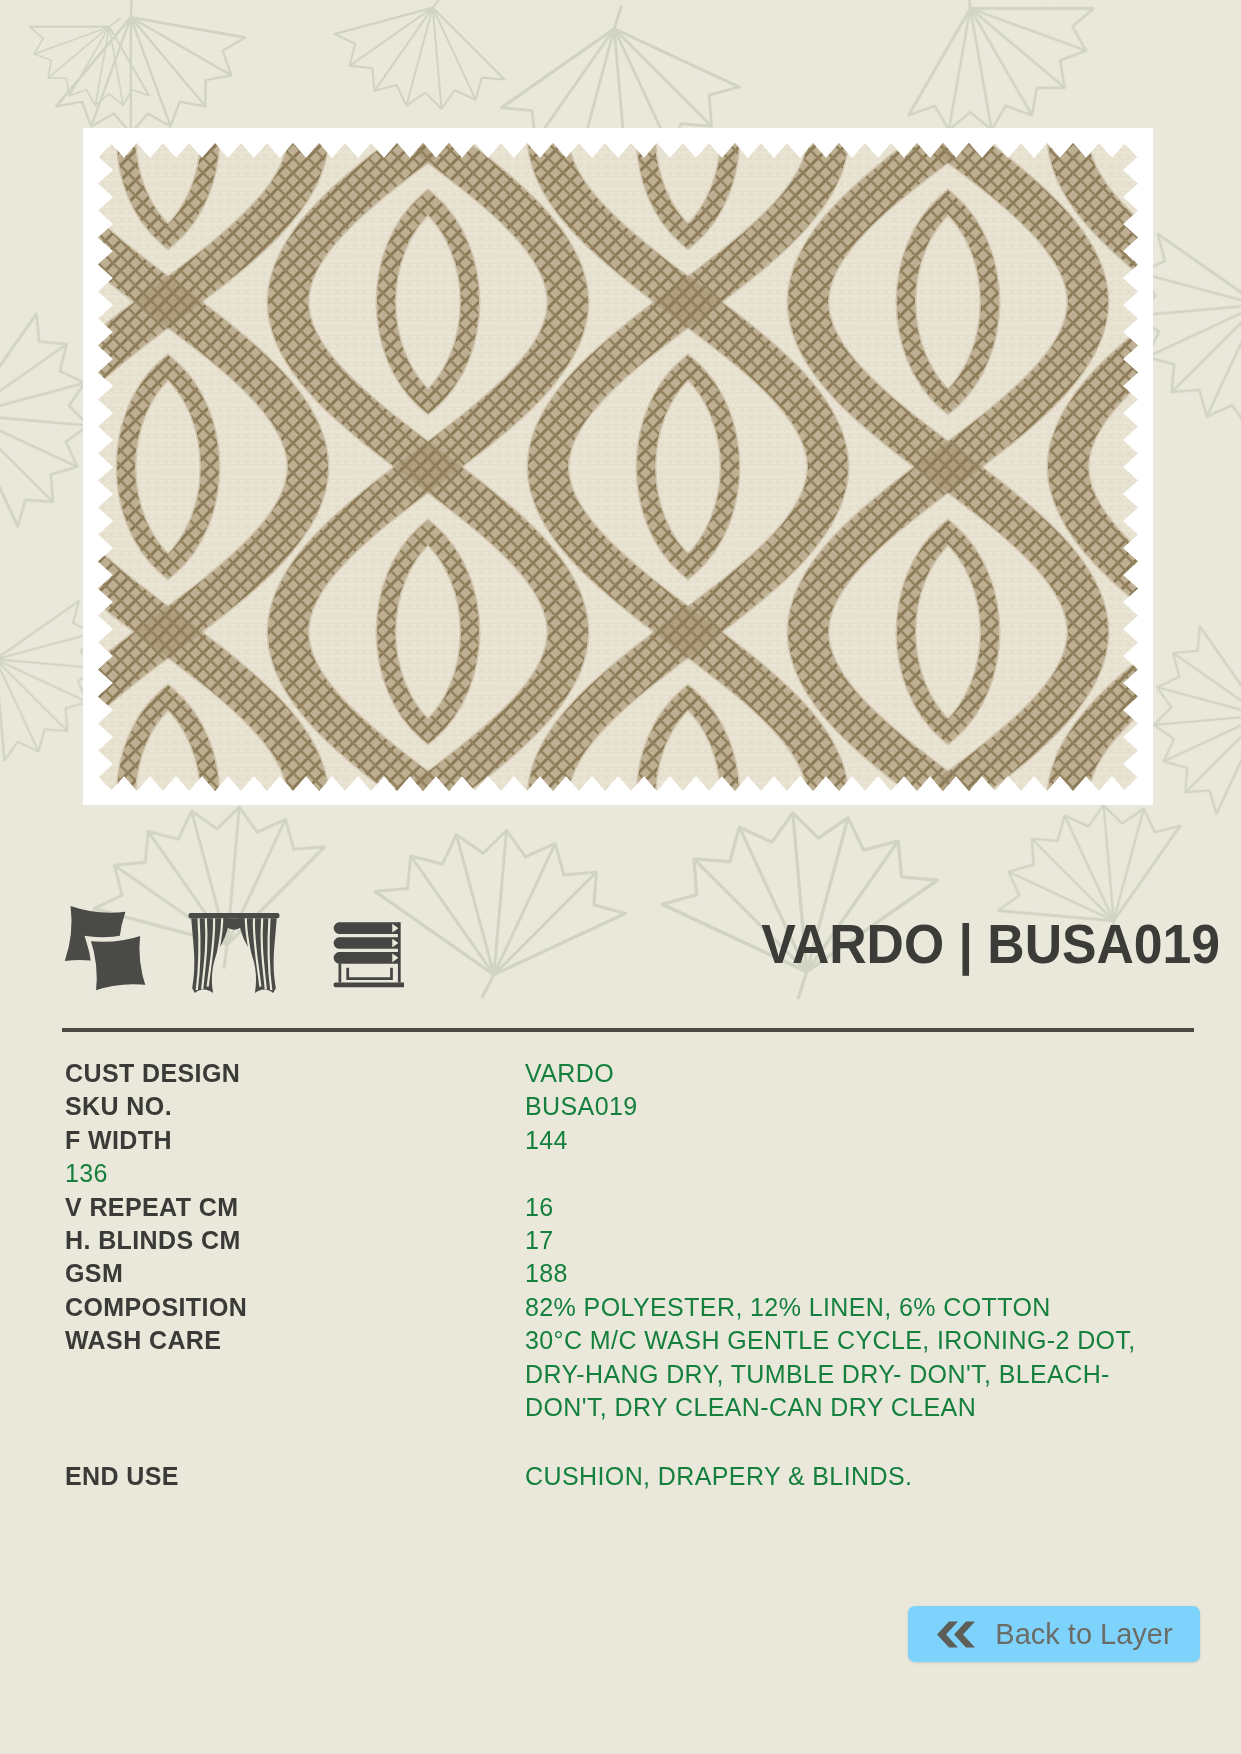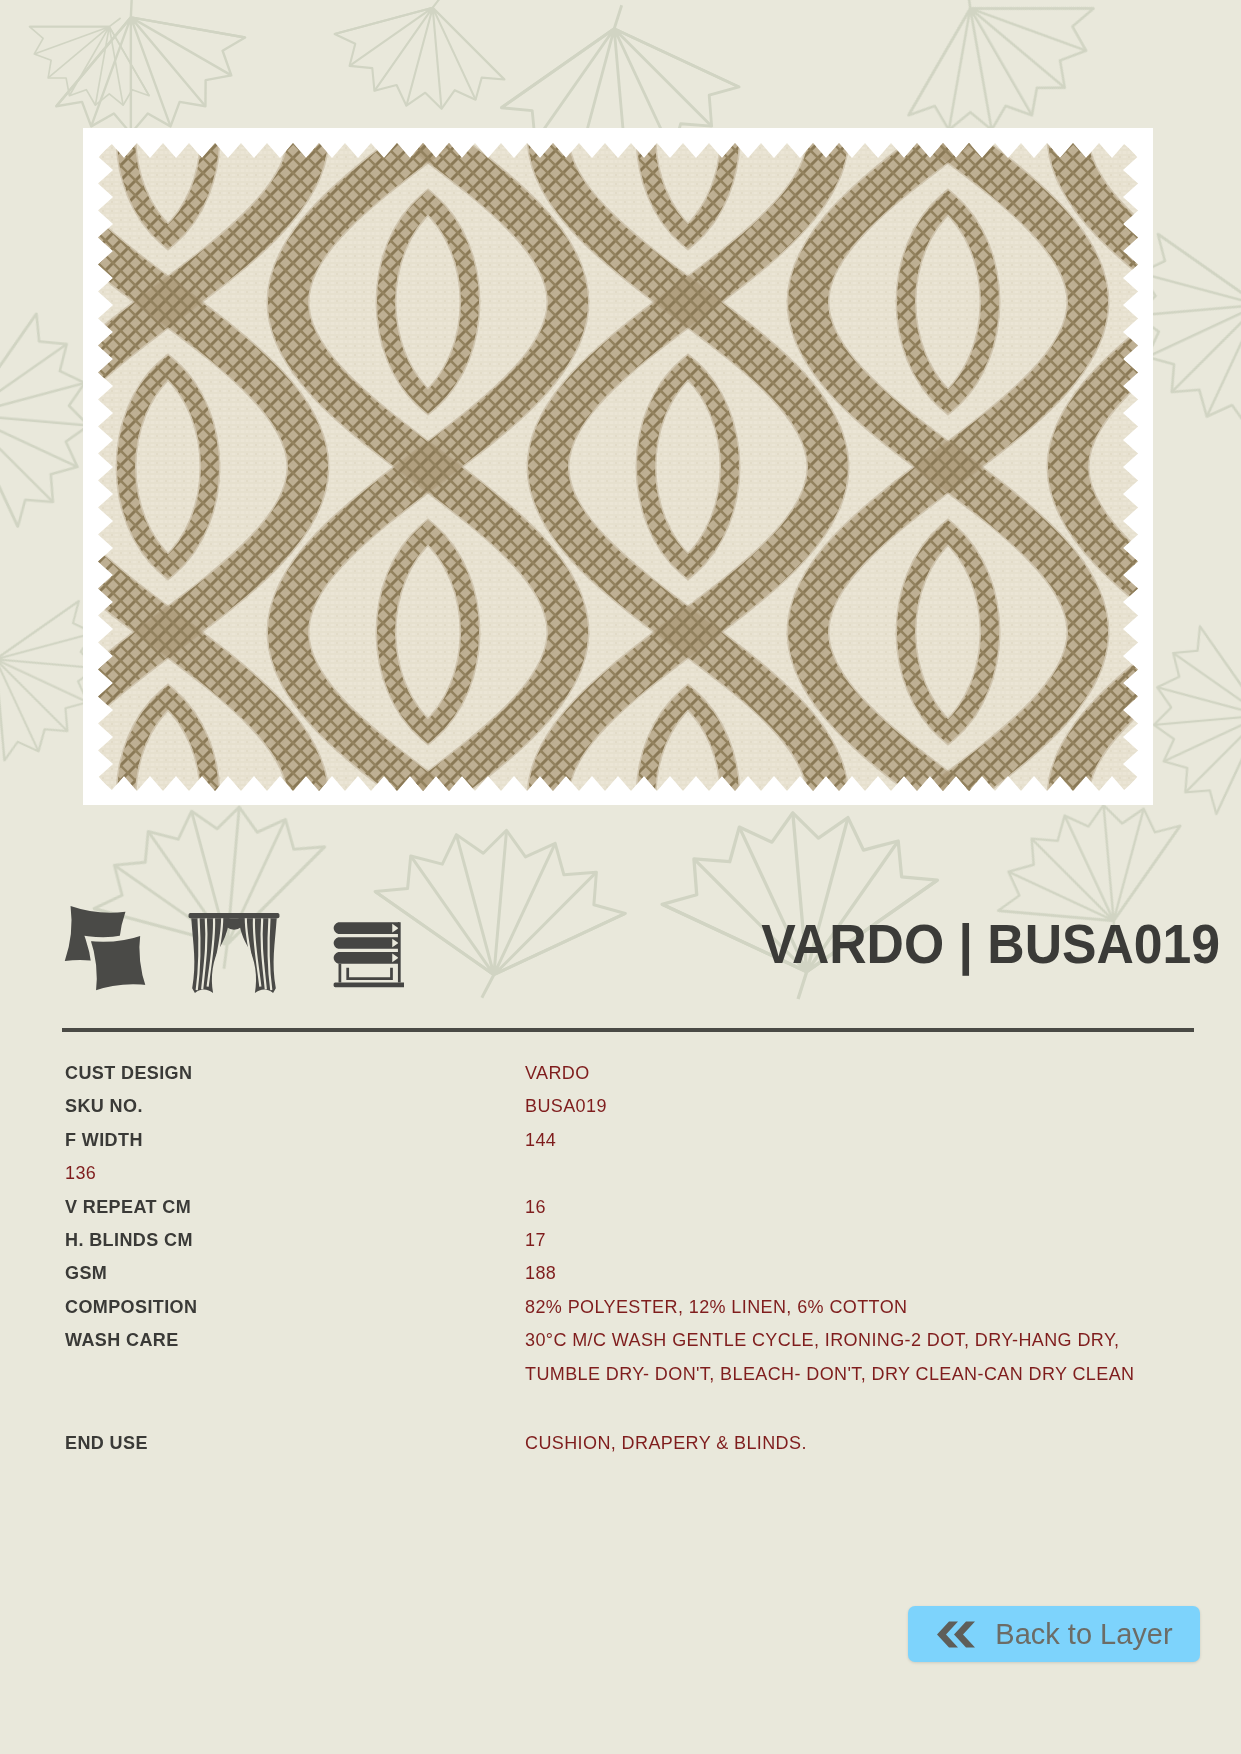--- a/index.html
+++ b/index.html
@@ -8,25 +8,25 @@
   .leaves{position:absolute;left:0;top:0;pointer-events:none;}
   .card{position:absolute;left:83px;top:128px;width:1070px;height:677px;background:#ffffff;}
   .fabric-outer{position:absolute;left:15px;top:15px;width:1040px;height:648px;}
   .fabric-inner{width:100%;height:100%;}
   .fabric-inner svg{display:block;width:100%;height:100%;}
   .icon-row{position:absolute;left:62px;top:906px;display:flex;align-items:flex-start;}
   .icon{display:block;}
   .title{position:absolute;top:912px;right:48px;font-size:55px;font-weight:bold;color:#3b3b38;
          letter-spacing:0px;transform:scaleX(.94);transform-origin:100% 50%;white-space:nowrap;}
   .divider{position:absolute;left:62px;top:1028px;width:1132px;height:4px;background:#4a4a45;}
-  .spec-table{position:absolute;left:65px;top:1057px;width:1129px;font-size:18px;}
+  .spec-table{position:absolute;left:65px;top:1057px;width:1129px;font-size:25px;}
   .spec-row{display:flex;align-items:flex-start;line-height:33.4px;}
   .spec-row.gap{margin-top:36px;align-items:flex-end;}
   .spec-label{width:460px;font-weight:bold;color:#3a3a37;letter-spacing:.4px;flex:0 0 auto;}
-  .spec-value{flex:1;color:#7f1d1d;letter-spacing:.4px;}
+  .spec-value{flex:1;color:#15803d;letter-spacing:.4px;}
   .back-button{position:absolute;left:908px;top:1606px;width:292px;height:56px;background:#7dd3fc;
          border-radius:7px;display:flex;align-items:center;justify-content:center;gap:14px;
          box-shadow:0 1px 3px rgba(0,0,0,.12);cursor:pointer;}
   .back-button .label{font-size:29px;color:#6c6c66;}
 </style>
 </head>
 <body>
 
 <div class="page">
 

